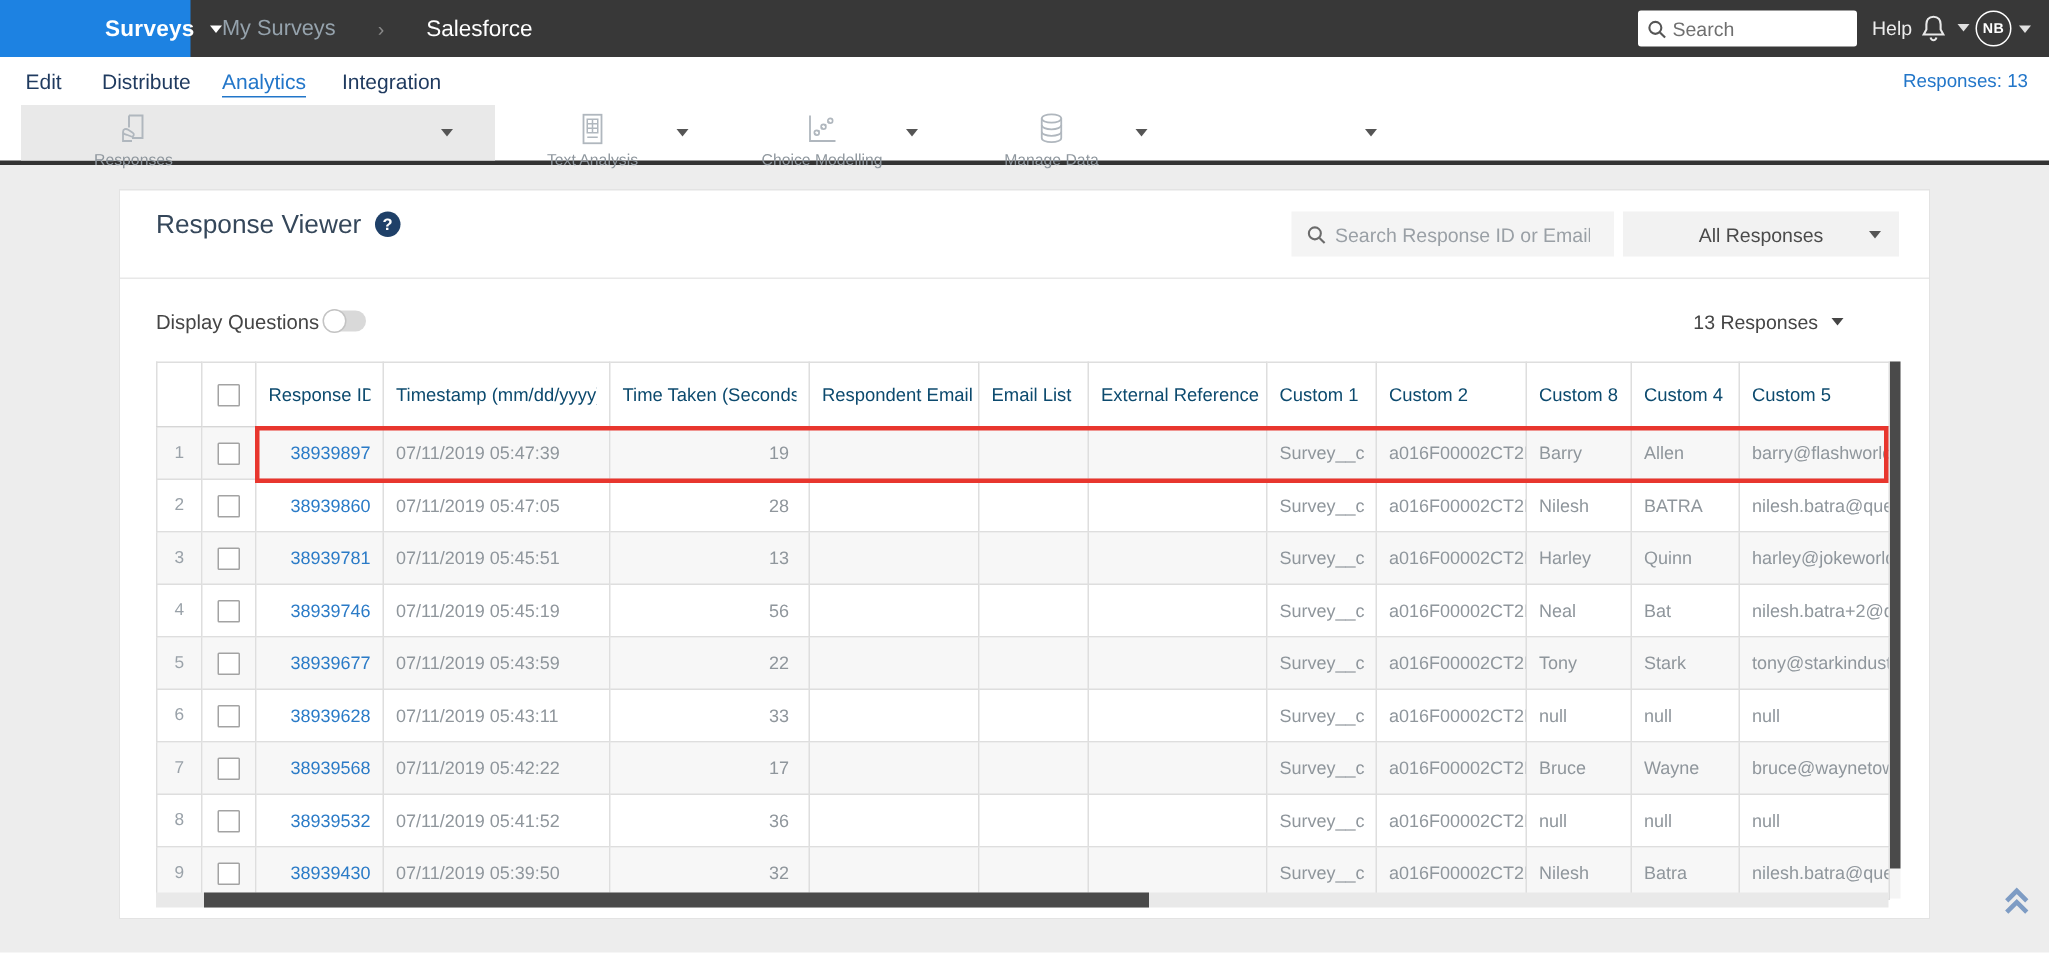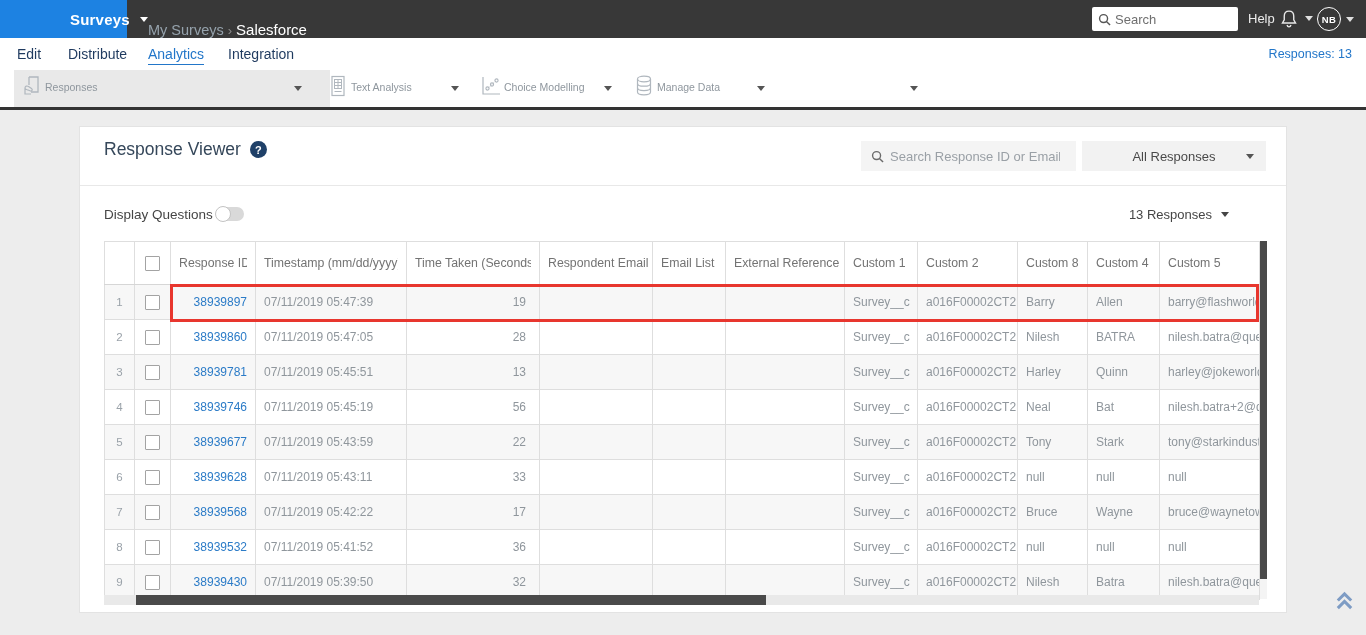--- a/index.html
+++ b/index.html
@@ -11,41 +11,41 @@
     overflow:hidden;
     -webkit-font-smoothing:antialiased;
   }
   
   .topbar { position:absolute; left:0; top:0; width:1366px; height:38px; background:#383838; z-index:10; }
   .brand { position:absolute; left:0; top:0; width:127px; height:38px; background:#1d82e2; display:flex; align-items:center; cursor:pointer;padding-left:44px; }
   .brand svg { margin-left:15px; }
   .brand-label { color:#fff; font-size:15px; font-weight:600; margin-left:11px; letter-spacing:.2px; }
   .brand .caret { margin-left:10px; color:#fff; }
   .caret { width:0; height:0; border-left:4px solid transparent; border-right:4px solid transparent; border-top:5px solid currentColor; display:inline-block; }
-  .breadcrumb { position:absolute; left:148px; top:0; height:38px; display:flex; align-items:flex-end; gap:4px; }
+  .breadcrumb { position:absolute; left:148px; top:0; height:38px; display:flex; align-items:center; gap:28px; }
   .crumb-parent { color:#95a2ac; font-size:14.5px; cursor:pointer; }
   .crumb-sep { color:#8a8a8a; font-size:13px; }
   .crumb-current { color:#fff; font-size:15px; }
   .top-search { position:absolute; left:1092px; top:7px; width:146px; height:24px; background:#fff; border-radius:2px; display:flex; align-items:center; }
   .top-search svg { margin-left:6px; flex:0 0 auto; }
   .top-search input { border:none; outline:none; background:transparent; font-family:"Liberation Sans",sans-serif; font-size:13px; color:#ef4444; width:110px; margin-left:4px; }
   .top-search input::placeholder { color:#6f6f6f; }
   .top-help { position:absolute; left:1248px; top:11px; color:#ececec; font-size:13px; cursor:pointer; }
   .bell-wrap { position:absolute; left:1280px; top:8px; display:flex; align-items:center; gap:7px; cursor:pointer; color:#e0e0e0; }
   .avatar-wrap { position:absolute; left:1317px; top:7px; display:flex; align-items:center; gap:5px; cursor:pointer; color:#e0e0e0; }
   .avatar { width:24px; height:24px; border:1.5px solid #fff; border-radius:50%; color:#fff; font-size:9.5px; font-weight:700; display:flex; align-items:center; justify-content:center; letter-spacing:.3px; }
   
   .navbar { position:absolute; left:0; top:38px; width:1366px; height:32px; background:#fff; z-index:9; }
   .nav-tab { position:absolute; top:8px; font-size:14px; color:#1f3a5f; font-weight:500; cursor:pointer; padding-bottom:2px; }
   .nav-tab.active { color:#2276c9; border-bottom:1px solid #2276c9; }
   .responses-count { position:absolute; right:14px; top:9px; font-size:12.5px; color:#2276c9; cursor:pointer; }
   
   .toolbar { position:absolute; left:0; top:70px; width:1366px; height:40px; background:#fff; border-bottom:3px solid #333333; z-index:8; }
   .tb-activebg { position:absolute; left:14px; top:0; width:316px; height:37px; background:#e9e9e9; }
-  .tb-item { position:absolute; top:3px; width:140px; display:flex; flex-direction:row; align-items:center; cursor:pointer; }
+  .tb-item { position:absolute; top:3px; width:140px; display:flex; flex-direction:column; align-items:center; cursor:pointer; }
   .tb-item .tb-label { font-size:10.5px; color:#8f979e; margin-top:2px; white-space:nowrap; }
   .tb-caret { position:absolute; top:16px; color:#555; cursor:pointer; }
   
   .card { position:absolute; left:79px; top:126px; width:1208px; height:487px; background:#fff; border:1px solid #e3e3e3; z-index:5; }
   .panel-title-row { position:absolute; left:24px; top:12px; display:flex; align-items:center; gap:9px; }
   .panel-title { font-size:17.5px; color:#35475a; font-weight:500; }
   .help-circle { width:17px; height:17px; border-radius:50%; background:#1f4068; color:#fff; font-size:11px; font-weight:700; display:flex; align-items:center; justify-content:center; cursor:pointer; }
   .panel-search { position:absolute; left:781px; top:14px; width:215px; height:30px; background:#f4f4f4; display:flex; align-items:center; }
   .panel-search svg { margin-left:10px; flex:0 0 auto; }
   .panel-search input { border:none; outline:none; background:transparent; font-family:"Liberation Sans",sans-serif; font-size:13px; color:#444; width:170px; margin-left:6px; }
@@ -56,21 +56,21 @@
   .card-divider { position:absolute; left:0; top:58px; width:100%; border-top:1px solid #e8e8e8; }
   .dq-label { position:absolute; left:24px; top:80px; font-size:13.5px; color:#454545; }
   .toggle { position:absolute; left:137px; top:80px; width:27px; height:14px; background:#d9d9d9; border-radius:8px; cursor:pointer; }
   .toggle .knob { position:absolute; left:-2px; top:-1px; width:16px; height:16px; background:#fff; border:1px solid #c3c3c3; border-radius:50%; }
   .rows-dd { position:absolute; right:57px; top:80px; display:flex; align-items:center; gap:9px; cursor:pointer; color:#454545; }
   .rows-dd .dd-label { font-size:13px; }
   
   .table-wrap { position:absolute; left:24px; top:114px; width:1163px; height:368px; }
   table { border-collapse:collapse; table-layout:fixed; width:1155px; }
   th, td { border:1px solid #dedede; font-weight:400; white-space:nowrap; overflow:hidden; padding:0 8px; font-size:12px; }
-  thead th { height:43px; color:#737373; font-size:12.3px; text-align:left; background:#fff; border-bottom:1px solid #d6d6d6; }
+  thead th { height:43px; color:#0c4a6e; font-size:12.3px; text-align:left; background:#fff; border-bottom:1px solid #d6d6d6; }
   tbody td { height:35px; color:#8f969c; }
   tbody tr.odd td { background:#f7f7f7; }
   .c-num { text-align:center; color:#9aa2a9; font-size:11.5px; padding:0 2px; }
   .c-check { text-align:center; padding:0; }
   .checkbox { display:inline-block; width:15px; height:15px; background:#fff; border:1px solid #a3a3a3; border-radius:1px; vertical-align:middle; cursor:pointer; }
   .c-id { text-align:right; }
   .c-id a { color:#2b7bc7; text-decoration:none; cursor:pointer; }
   .c-tt { text-align:right; padding-right:13px; }
   .th-flex { display:flex; align-items:center; gap:6px; overflow:hidden; }
   .highlight-overlay { position:absolute; left:66px; top:43px; width:1089px; height:38px; border:3px solid #e8362e; z-index:4; pointer-events:none; display:none; }

